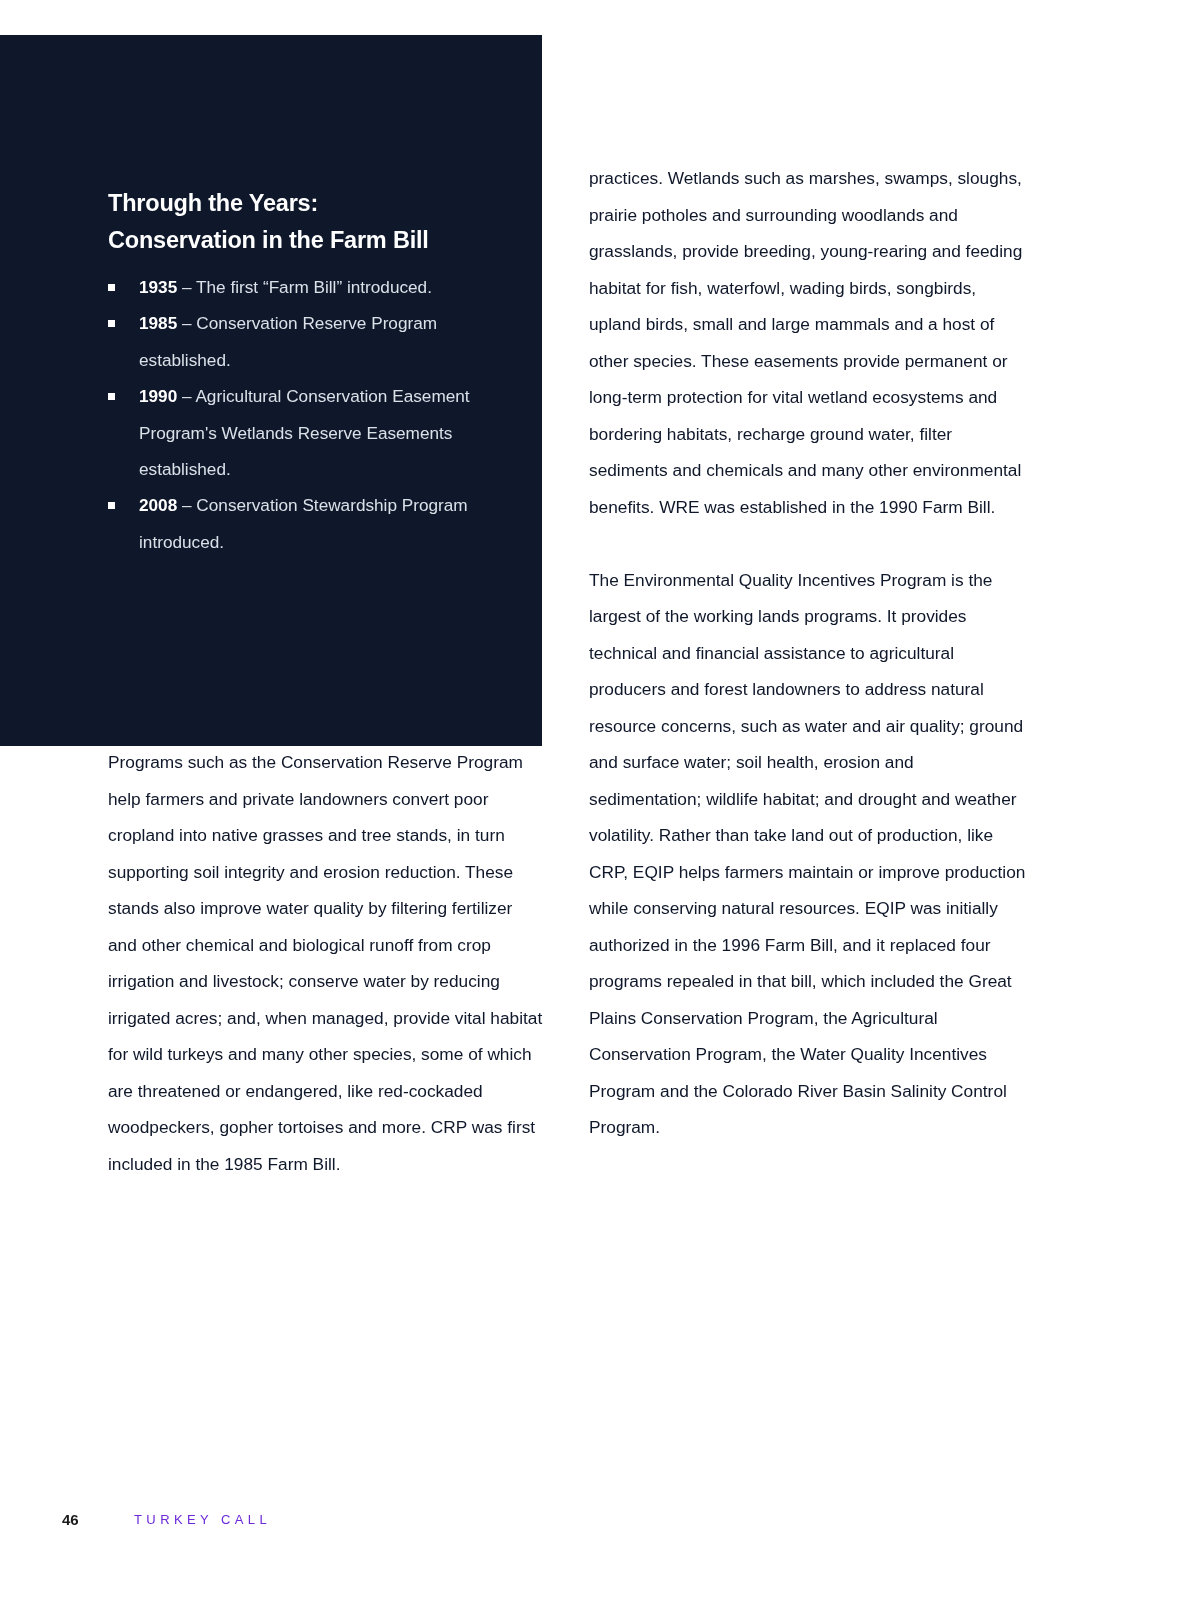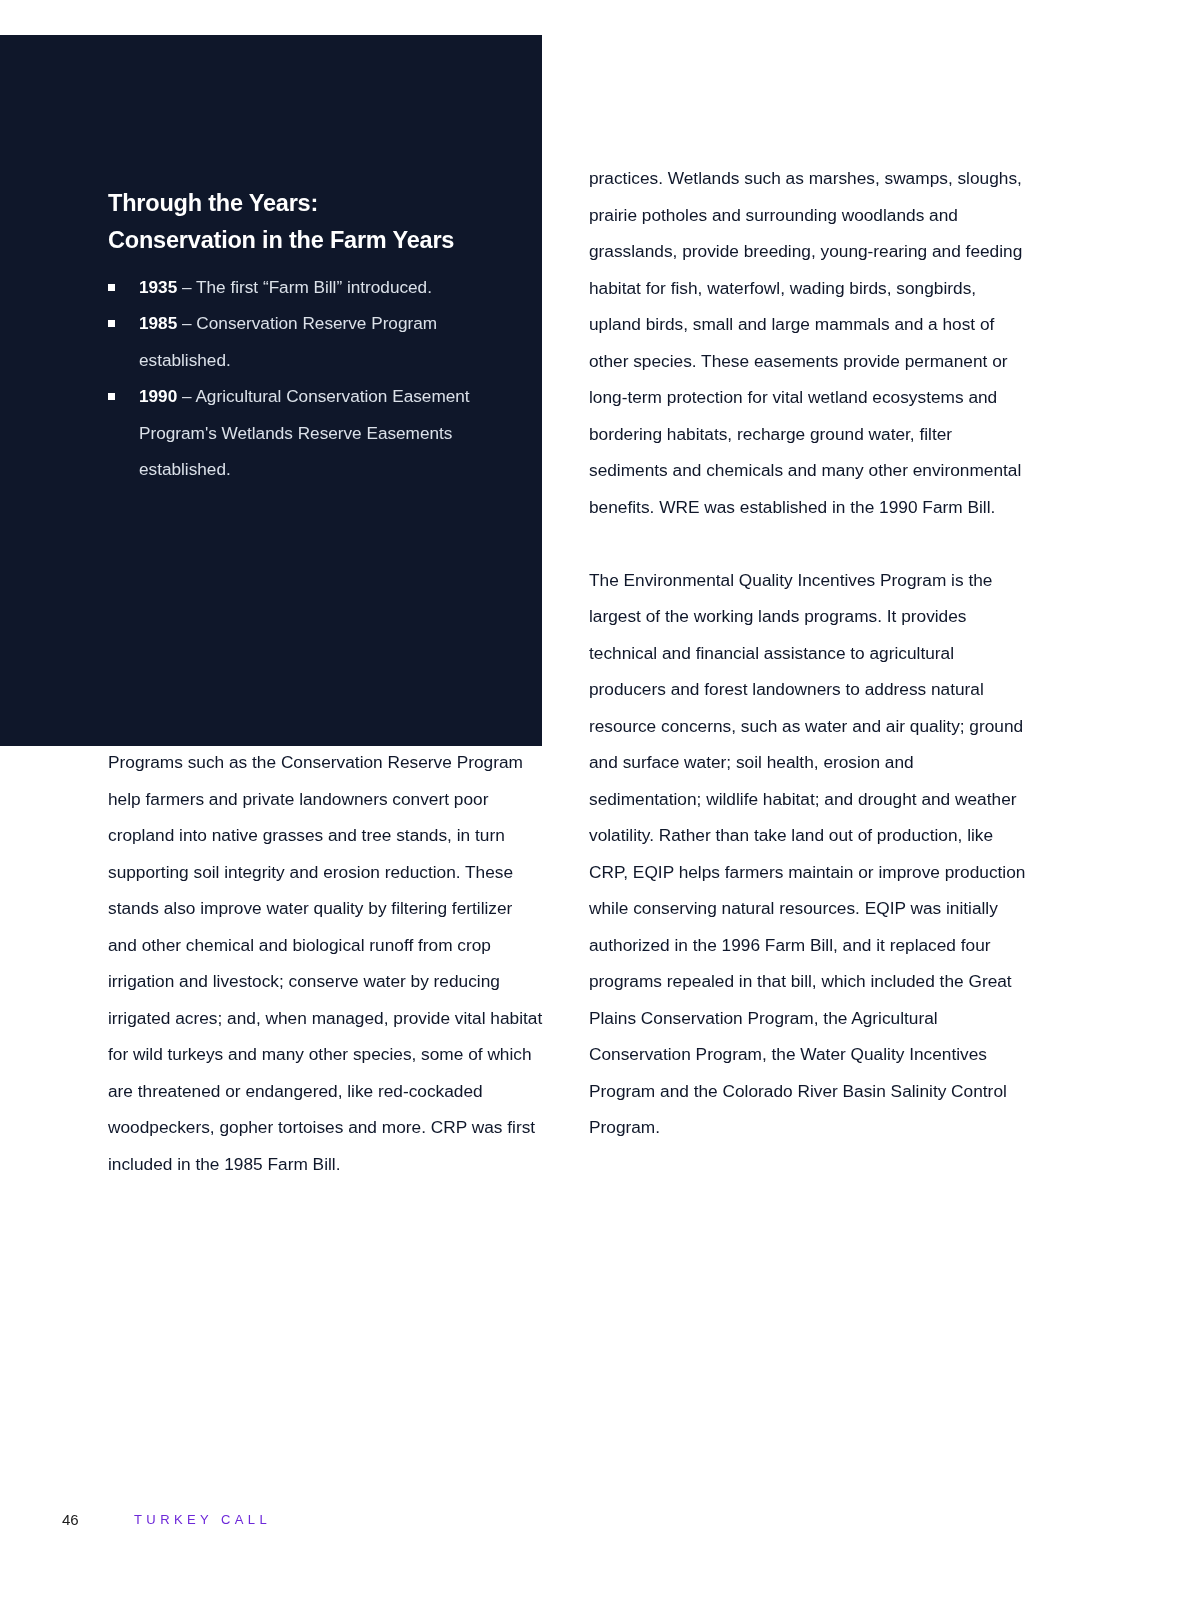--- a/index.html
+++ b/index.html
@@ -105,49 +105,52 @@
     position: absolute;
     left: 62px;
     top: 1504px;
     width: 1080px;
     height: 30px;
     display: flex;
     align-items: center;
   }
   .footer-page {
     font-size: 15px;
-    font-weight: normal;
+    font-weight: bold;
     color: #1a1a1a;
     width: 72px;
   }
   .footer-brand {
     font-size: 13px;
     color: #6d28d9;
     letter-spacing: 4.4px;
   }
 </style>
 </head>
 <body>
 
 <div class="page">
 
   <aside class="callout">
     <h2 class="callout-title">
       <span class="tline">Through the Years:</span>
-      <span class="tline">Conservation in the Farm Years</span>
+      <span class="tline">Conservation in the Farm Bill</span>
     </h2>
     <ul class="callout-list">
       <li>
         <span class="bullet"></span><span class="year">1935</span><span class="desc"> – The first “Farm Bill” introduced.</span>
       </li>
       <li>
         <span class="bullet"></span><span class="year">1985</span><span class="desc"> – Conservation Reserve Program established.</span>
       </li>
       <li>
         <span class="bullet"></span><span class="year">1990</span><span class="desc"> – Agricultural Conservation Easement Program's Wetlands Reserve Easements established.</span>
+      </li>
+      <li>
+        <span class="bullet"></span><span class="year">2008</span><span class="desc"> – Conservation Stewardship Program introduced.</span>
       </li>
     </ul>
   </aside>
 
   <div class="col col-left">
     <p>Programs such as the Conservation Reserve Program help farmers and private landowners convert poor cropland into native grasses and tree stands, in turn supporting soil integrity and erosion reduction. These stands also improve water quality by filtering fertilizer and other chemical and biological runoff from crop irrigation and livestock; conserve water by reducing irrigated acres; and, when managed, provide vital habitat for wild turkeys and many other species, some of which are threatened or endangered, like red-cockaded woodpeckers, gopher tortoises and more. CRP was first included in the 1985 Farm Bill.</p>
   </div>
 
   <div class="col col-right">
     <p>practices. Wetlands such as marshes, swamps, sloughs, prairie potholes and surrounding woodlands and grasslands, provide breeding, young-rearing and feeding habitat for fish, waterfowl, wading birds, songbirds, upland birds, small and large mammals and a host of other species. These easements provide permanent or long-term protection for vital wetland ecosystems and bordering habitats, recharge ground water, filter sediments and chemicals and many other environmental benefits. WRE was established in the 1990 Farm Bill.</p>

